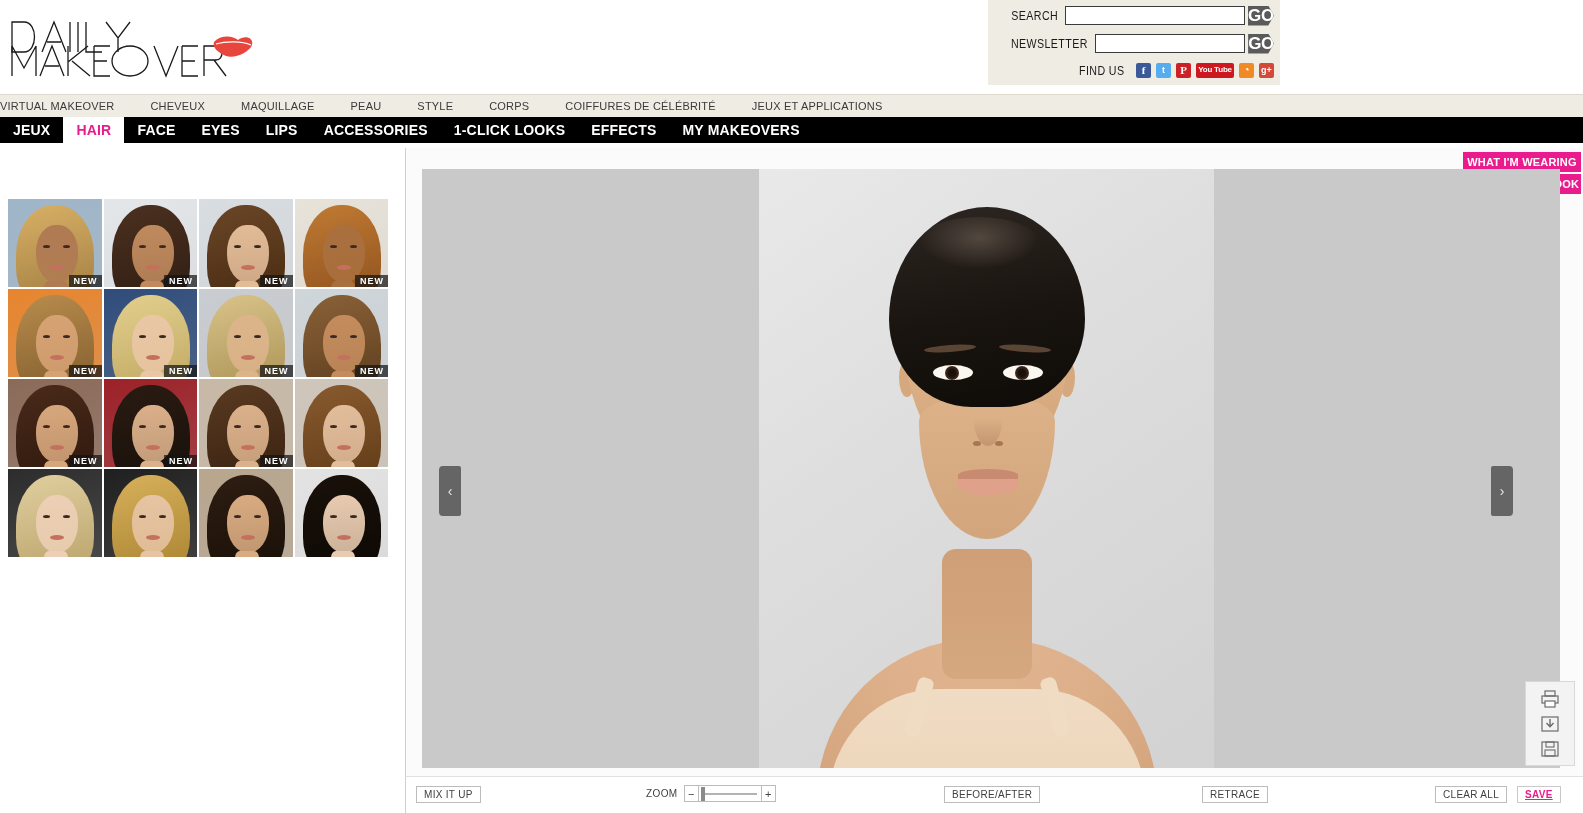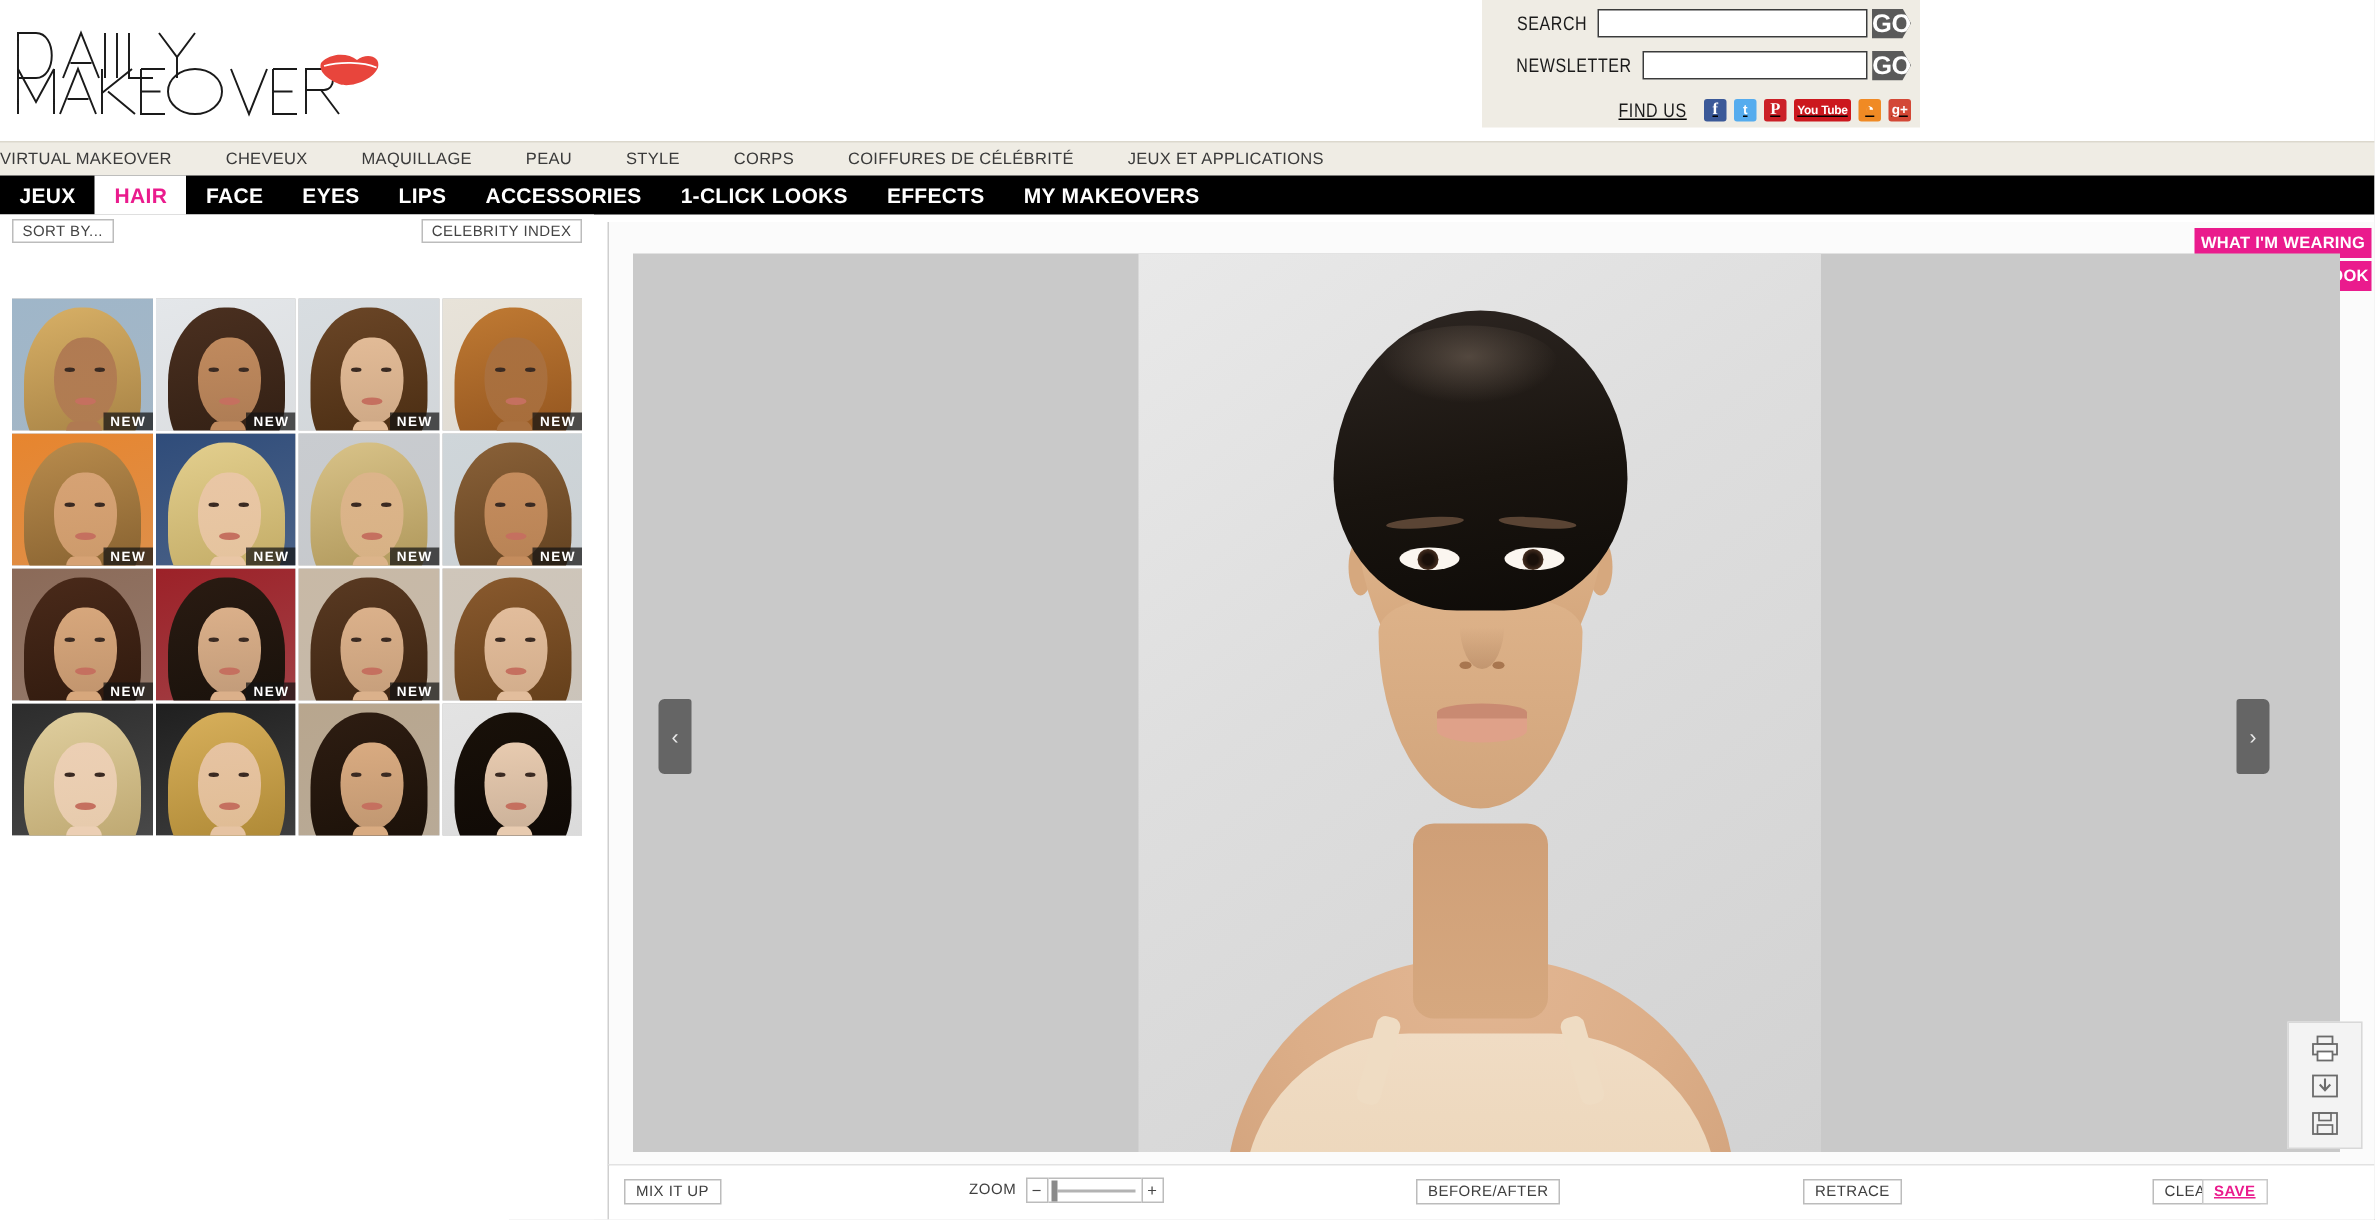--- a/index.html
+++ b/index.html
@@ -42,21 +42,21 @@
     font-family: "Liberation Sans", sans-serif;
   }
   .go-btn {
     width: 26px; height: 20px; margin-left: 3px;
     background: #5a5a5a; color: #fff; font-size: 17px; font-weight: bold;
     display: inline-flex; align-items: center; justify-content: center;
     clip-path: polygon(0 0, 78% 0, 100% 50%, 78% 100%, 0 100%);
     letter-spacing: -.3px;
     border: none; cursor: pointer;
   }
-  .social-row { display: flex; align-items: flex-end; justify-content: flex-end; height: 22px; text-decoration: underline; }
+  .social-row { display: flex; align-items: center; justify-content: flex-end; height: 22px; }
   .soc {
     width: 15px; height: 15px; margin-left: 5px; border-radius: 2px;
     font-size: 11px; font-weight: bold; color: #fff;
     display: inline-flex; align-items: center; justify-content: center;
     line-height: 1; cursor: pointer;
   }
   .soc.fb { background: #3b5998; font-family: "Liberation Serif", serif; }
   .soc.tw { background: #55acee; font-size: 9px; }
   .soc.pin { background: #cb2027; font-family: "Liberation Serif", serif; }
   .soc.yt { width: 38px; background: #cc181e; font-size: 8px; letter-spacing: -.2px; }
@@ -252,21 +252,21 @@
     position: absolute; top: 9px; height: 17px; padding: 0 7px;
     border: 1px solid #bcbcbc; background: #fff;
     font-size: 10px; color: #3f3f3f; letter-spacing: .3px;
     display: inline-flex; align-items: center; cursor: pointer;
     font-family: "Liberation Sans", sans-serif;
   }
   .tb-btn.mix { left: 10px; }
   .tb-btn.ba { left: 538px; }
   .tb-btn.rt { left: 796px; }
   .tb-btn.ca { left: 1029px; }
-  .tb-btn.sv { left: 1062px; color: #ea1b8d; font-weight: bold; border-color: #c9c9c9; text-decoration: underline; }
+  .tb-btn.sv { left: 1111px; color: #ea1b8d; font-weight: bold; border-color: #c9c9c9; text-decoration: underline; }
 
   .zoomctl { position: absolute; left: 240px; top: 8px; display: flex; align-items: center; }
   .zoom-lbl { font-size: 10px; color: #3f3f3f; letter-spacing: .4px; margin-right: 6px; }
   .zoom-mm {
     width: 15px; height: 17px; border: 1px solid #bcbcbc; background: #fff;
     display: inline-flex; align-items: center; justify-content: center;
     font-size: 11px; color: #444; cursor: pointer;
   }
   .zoom-track {
     position: relative; width: 62px; height: 17px;
@@ -353,24 +353,20 @@
   <div class="bn">LIPS</div>
   <div class="bn">ACCESSORIES</div>
   <div class="bn">1-CLICK LOOKS</div>
   <div class="bn">EFFECTS</div>
   <div class="bn">MY MAKEOVERS</div>
 </div>
 
 <div class="left-panel">
 
 
-  <div class="panel-btns">
-    <div class="mini-btn sort">SORT BY...</div>
-    <div class="mini-btn index">CELEBRITY INDEX</div>
-  </div>
 
   <div class="grid" id="thumb-grid">
       <div class="thumb">
         <div class="face-wrap">
           <div class="f-bg" style="background:linear-gradient(160deg,#9fb6c9,#9fb6c9cc)"></div>
           <div class="f-hair" style="left:8px;top:6px;width:78px;height:104px;background:linear-gradient(165deg,#d8b066,#9e7a3f)"></div>
           <div class="f-neck" style="left:36px;top:82px;width:24px;height:36px;background:#b07a52"></div>
           <div class="f-skin" style="left:28px;top:26px;width:42px;height:58px;background:linear-gradient(175deg,#b07a52,#b07a52dd)"></div>
           <div class="f-eye" style="left:35px;top:46px"></div>
           <div class="f-eye" style="left:55px;top:46px"></div>

